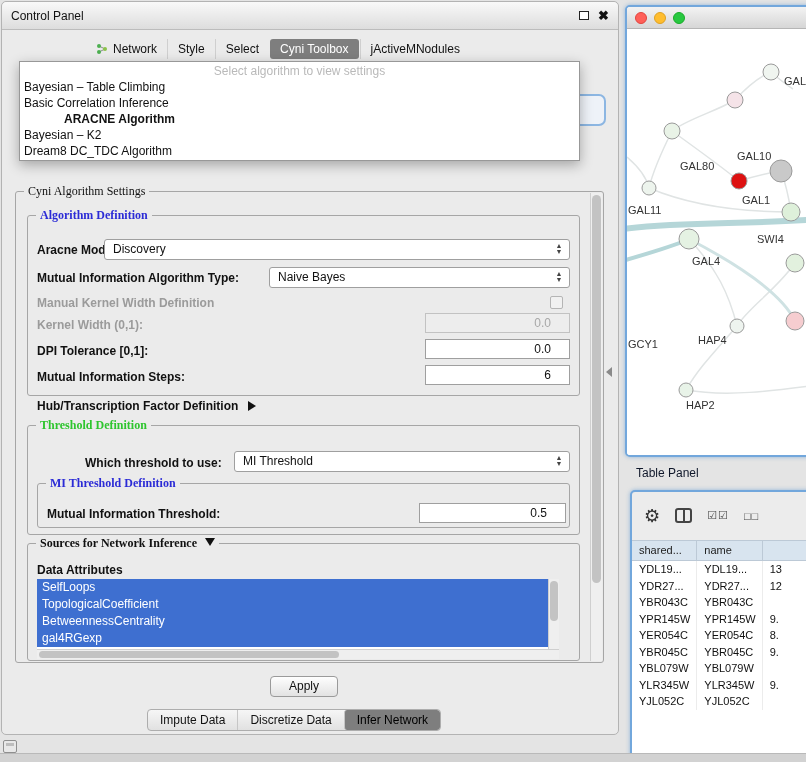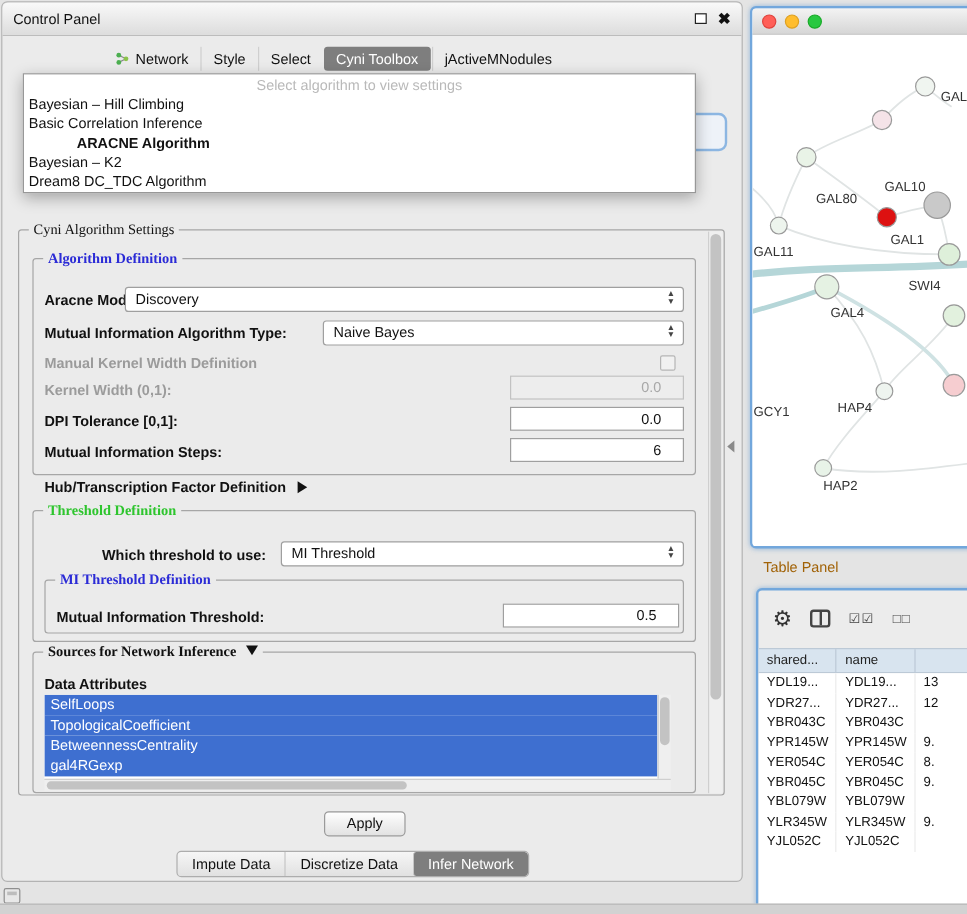--- a/index.html
+++ b/index.html
@@ -60,37 +60,37 @@
   .vthumb { position:absolute; left:1px; right:1px; background:#c3c3c3; border-radius:5px; }
   .hscroll { position:absolute; background:#efefef; border-top:1px solid #cfcfcf; }
   .hthumb { position:absolute; top:1px; bottom:1px; background:#c3c3c3; border-radius:5px; }
   
   .btn { position:absolute; border:1px solid #9a9a9a; border-radius:4px;
         background:linear-gradient(#fefefe,#e2e2e2); text-align:center; line-height:19px; }
   .bottom-tabs { position:absolute; left:145px; top:707px; height:22px; display:flex;
         border:1px solid #adadad; border-radius:4px; background:linear-gradient(#f6f6f6,#e1e1e1); overflow:hidden; }
   .btab { padding:0 12px; line-height:20px; border-left:1px solid #c6c6c6; white-space:nowrap; }
   .btab:first-child { border-left:none; }
-  .btab.selected { background:#7e7e7e; color:#ffffff; border-radius:3px; }
+  .btab.selected { background:#7e7e7e; color:#000000; border-radius:3px; }
   .splitter { position:absolute; left:606px; top:367px; width:0; height:0;
         border-right:6px solid #8a8a8a; border-top:5px solid transparent; border-bottom:5px solid transparent; }
   
   .net-win { position:absolute; left:625px; top:5px; width:200px; height:452px;
         border:2px solid #72a7dc; border-radius:5px; background:#fff; overflow:hidden;
         box-shadow:0 0 4px rgba(90,150,210,.6); }
   .net-titlebar { height:22px; background:linear-gradient(#f3f3f3,#d6d6d6); border-bottom:1px solid #b5b5b5;
         display:flex; align-items:center; gap:7px; padding:0 8px; }
   .light { width:12px; height:12px; border-radius:50%; }
   .light.red { background:#ff5f58; border:1px solid #e0443e; }
   .light.yellow { background:#ffbd2e; border:1px solid #dea123; }
   .light.green { background:#28c840; border:1px solid #1aab29; }
   .net-canvas { position:absolute; left:0; top:22px; right:9px; bottom:0; background:#fff; overflow:hidden; }
   .node-label { position:absolute; font-size:11px; color:#333; white-space:nowrap; }
   
-  .tp-label { position:absolute; left:636px; top:466px; color:#a16207; }
+  .tp-label { position:absolute; left:636px; top:466px; color:#0f172a; }
   .tab-win { position:absolute; left:630px; top:490px; width:200px; height:272px;
         border:2px solid #72a7dc; border-radius:5px; background:#ececec; overflow:hidden;
         box-shadow:0 0 4px rgba(90,150,210,.6); }
   .tab-toolbar { position:absolute; left:0; top:0; right:0; height:47px; display:flex; align-items:center;
         gap:15px; padding:0 12px; }
   .gear { font-size:18px; color:#333; line-height:18px; }
   .colicon { width:17px; height:15px; border:2px solid #444; border-radius:3px; position:relative; }
   .colicon:after { content:""; position:absolute; left:6px; top:0; bottom:0; width:2px; background:#444; }
   .checks { font-size:11px; color:#444; letter-spacing:1px; }
   .tab-header { position:absolute; left:0; top:48px; right:0; height:21px; display:flex;
@@ -142,21 +142,21 @@
       </span>
     <span class="cp-tab">
         <span>jActiveMNodules</span>
       </span>
   </div>
 
   <div class="hidden-btn"></div>
 
   <div class="menu-popup">
     <div class="menu-item menu-placeholder">Select algorithm to view settings</div>
-    <div class="menu-item">Bayesian – Hill Climbing</div>
+    <div class="menu-item">Bayesian – Table Climbing</div>
     <div class="menu-item">Basic Correlation Inference</div>
     <div class="menu-item selected">ARACNE Algorithm</div>
     <div class="menu-item">Bayesian – K2</div>
     <div class="menu-item">Dream8 DC_TDC Algorithm</div>
   </div>
 
   <div class="group" style="left:13px; top:189px; width:589px; height:472px;">
     <span class="group-title">Cyni Algorithm Settings</span>
     <div class="vscroll" style="right:1px; top:1px; bottom:1px; width:12px;">
       <div class="vthumb" style="top:2px; height:388px;"></div>

